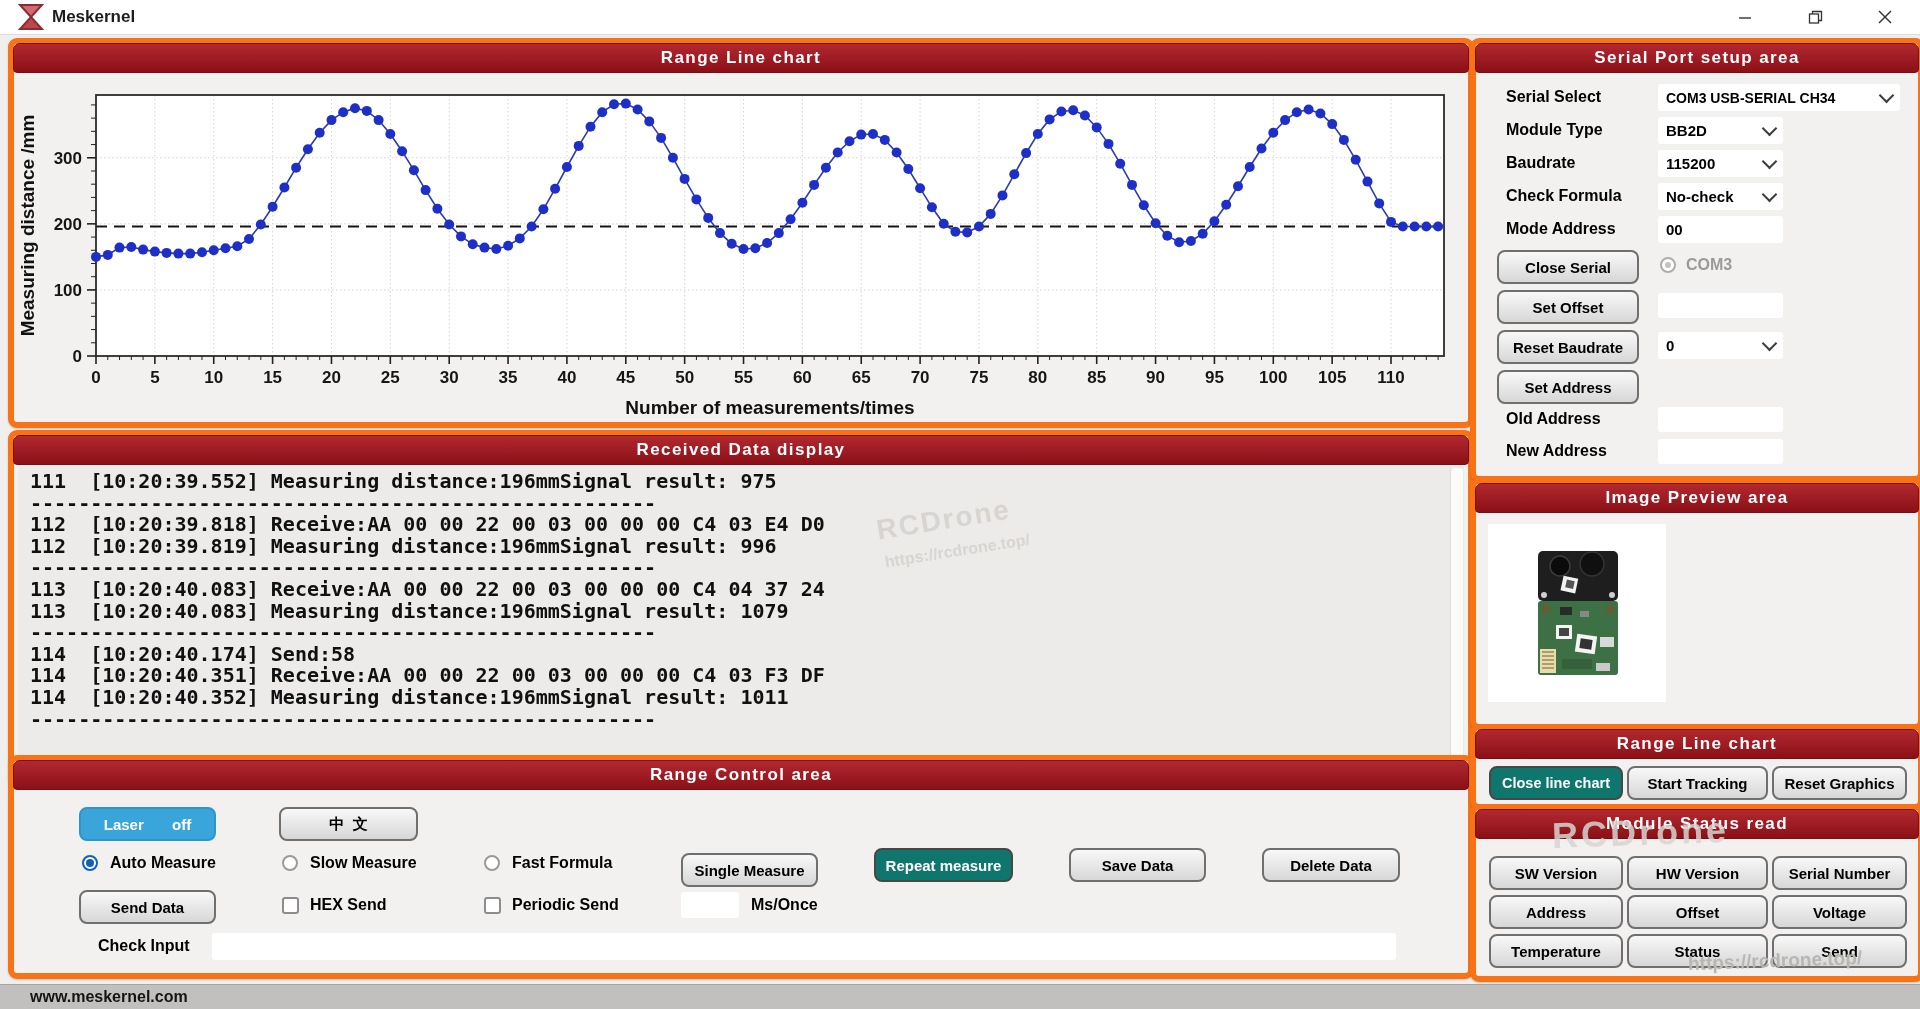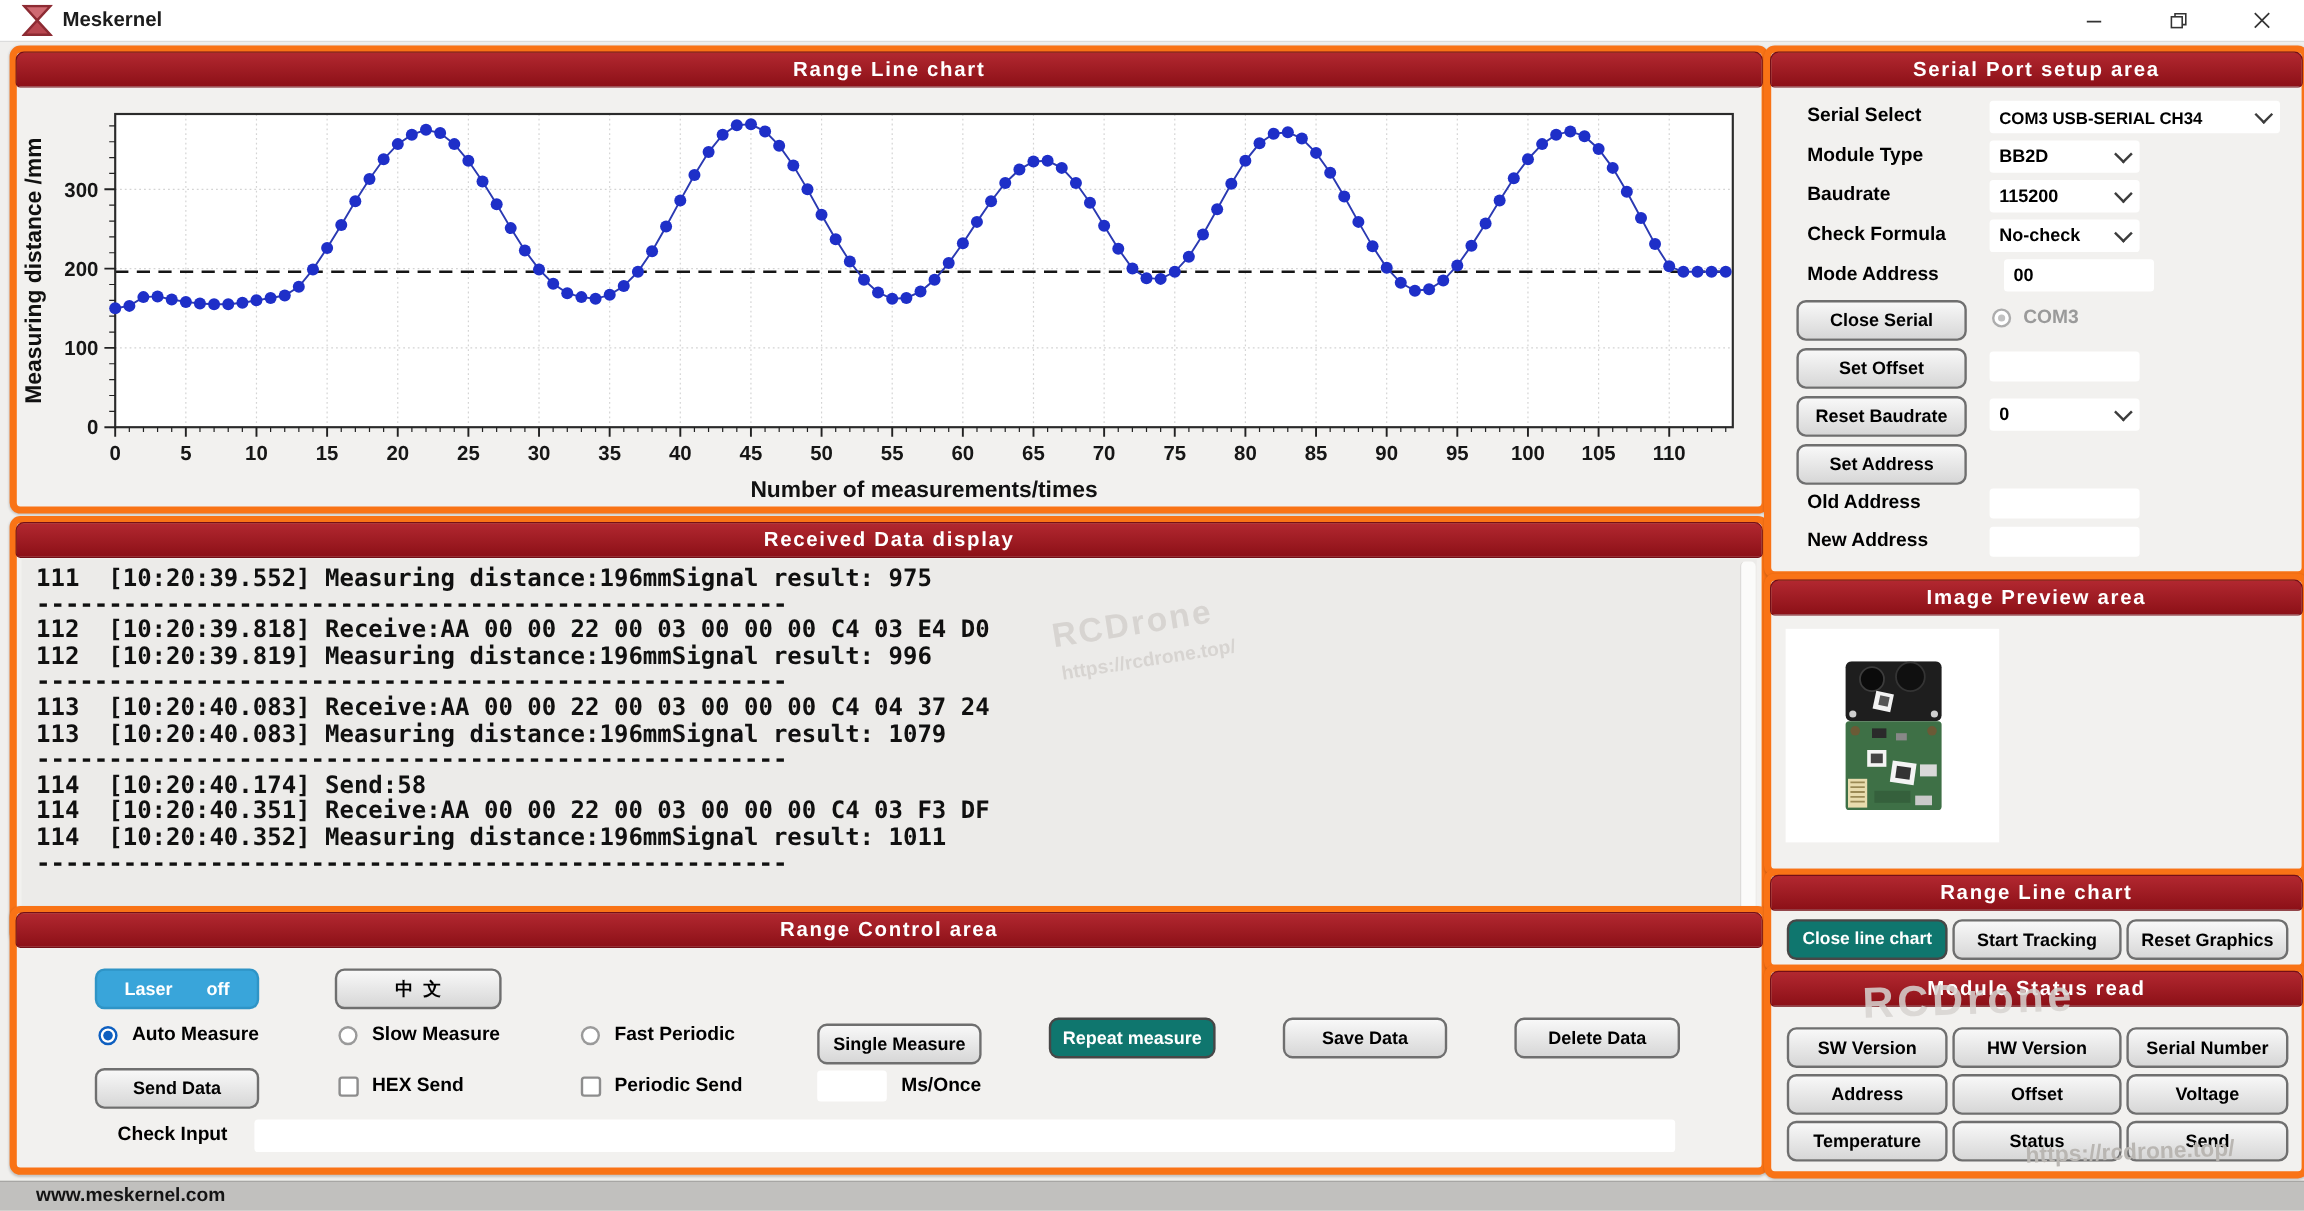--- a/index.html
+++ b/index.html
@@ -424,21 +424,21 @@
     </div>
 
     <div class="btn blue" style="left:65px;top:46px;width:133px;height:30px;">Laser  off</div>
     <div class="btn" style="left:265px;top:46px;width:135px;height:30px;">中  文</div>
 
     <span class="radio sel" style="left:68px;top:94px;"></span>
     <div class="ctl-label" style="left:96px;top:93px;">Auto Measure</div>
     <span class="radio" style="left:268px;top:94px;"></span>
     <div class="ctl-label" style="left:296px;top:93px;">Slow Measure</div>
     <span class="radio" style="left:470px;top:94px;"></span>
-    <div class="ctl-label" style="left:498px;top:93px;">Fast Periodic</div>
+    <div class="ctl-label" style="left:498px;top:93px;">Fast Formula</div>
 
     <div class="btn" style="left:667px;top:92px;width:133px;height:30px;">Single Measure</div>
     <div class="btn dark" style="left:860px;top:87px;width:135px;height:30px;">Repeat measure</div>
     <div class="btn" style="left:1055px;top:87px;width:133px;height:30px;">Save Data</div>
     <div class="btn" style="left:1248px;top:87px;width:134px;height:30px;">Delete Data</div>
 
     <div class="btn" style="left:65px;top:129px;width:133px;height:30px;">Send Data</div>
     <span class="checkbox" style="left:268px;top:136px;"></span>
     <div class="ctl-label" style="left:296px;top:135px;">HEX Send</div>
     <span class="checkbox" style="left:470px;top:136px;"></span>
@@ -477,21 +477,21 @@
       <span class="chev"></span>
     </div>
 
     <div class="ctl-label" style="left:30px;top:143px;">Check Formula</div>
     <div class="field" style="left:182px;top:139px;width:125px;height:27px;font-size:15px;">
       <span>No-check</span>
       <span class="chev"></span>
     </div>
 
     <div class="ctl-label" style="left:30px;top:176px;">Mode Address</div>
-    <div class="field" style="left:182px;top:172px;width:125px;height:27px;margin-left:12px;">
+    <div class="field" style="left:182px;top:172px;width:125px;height:27px;">
       <input class="raw" value="00" style="">
     </div>
 
     <div class="btn" style="left:21px;top:206px;width:138px;height:30px;">Close Serial</div>
     <span class="radio disabled" style="left:184px;top:213px;"></span>
     <div class="ctl-label gray" style="left:210px;top:212px;">COM3</div>
 
     <div class="btn" style="left:21px;top:246px;width:138px;height:30px;">Set Offset</div>
     <div class="field" style="left:182px;top:249px;width:125px;height:25px;">
       <input class="raw" value="" style="">

